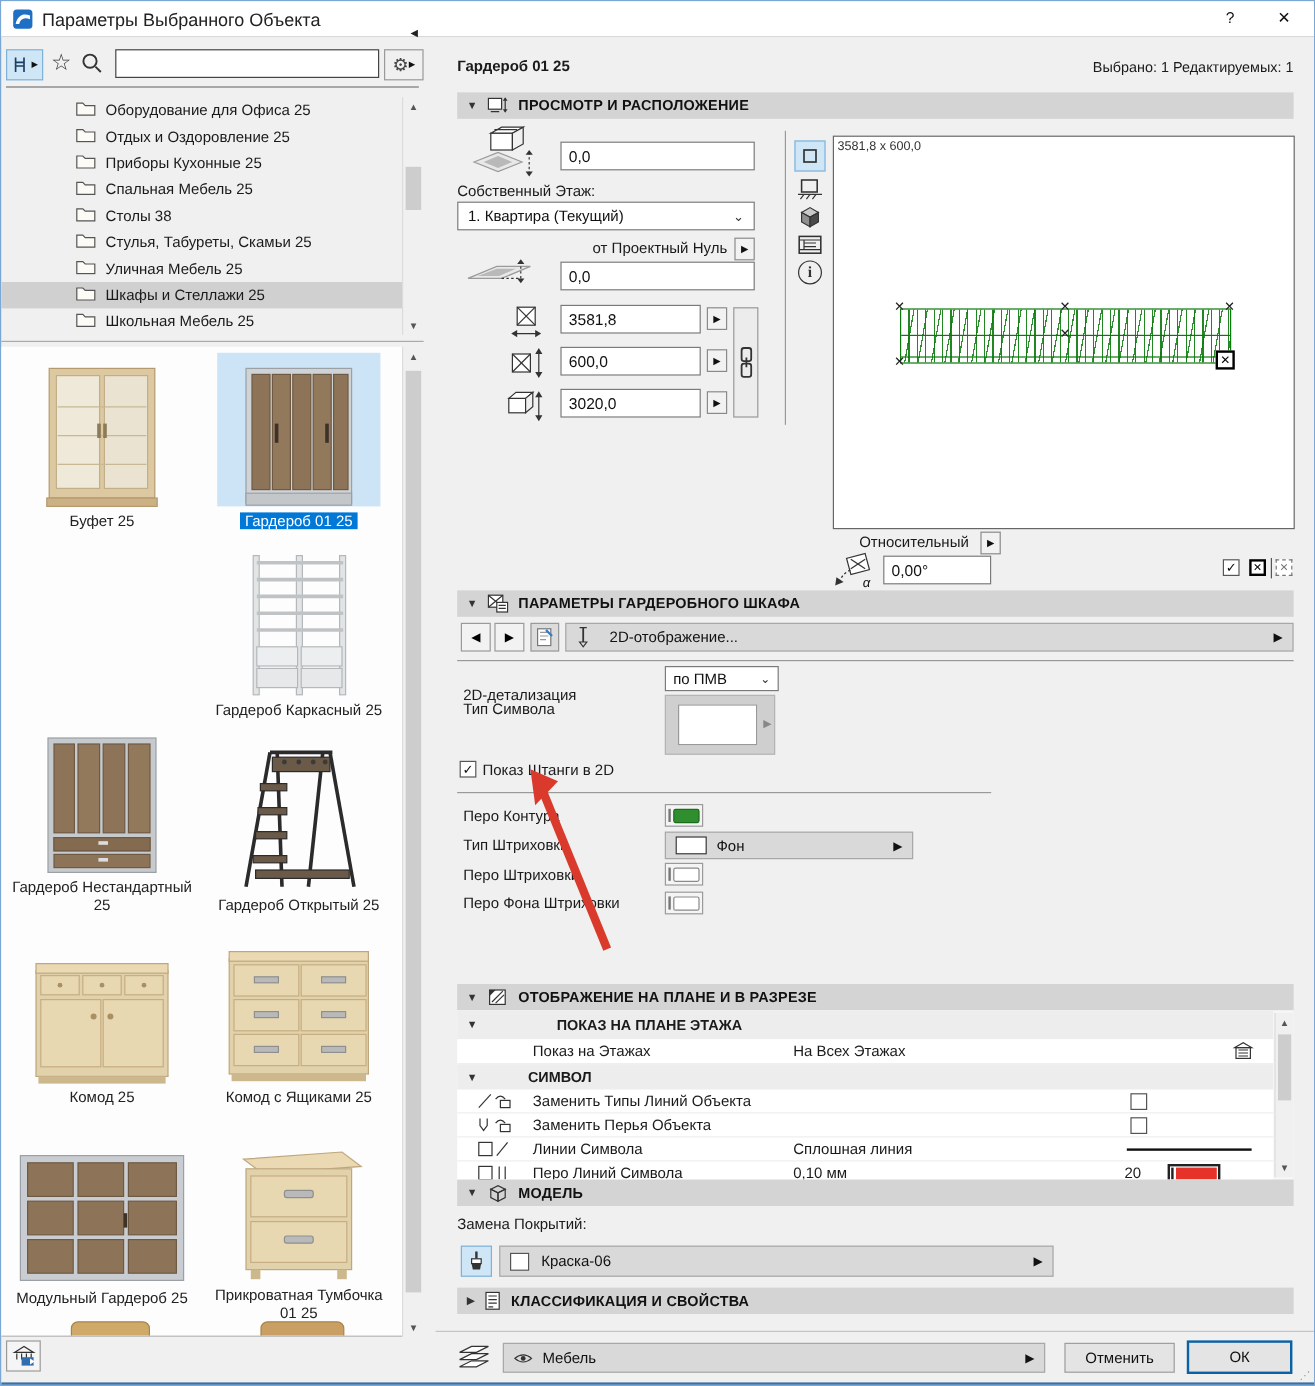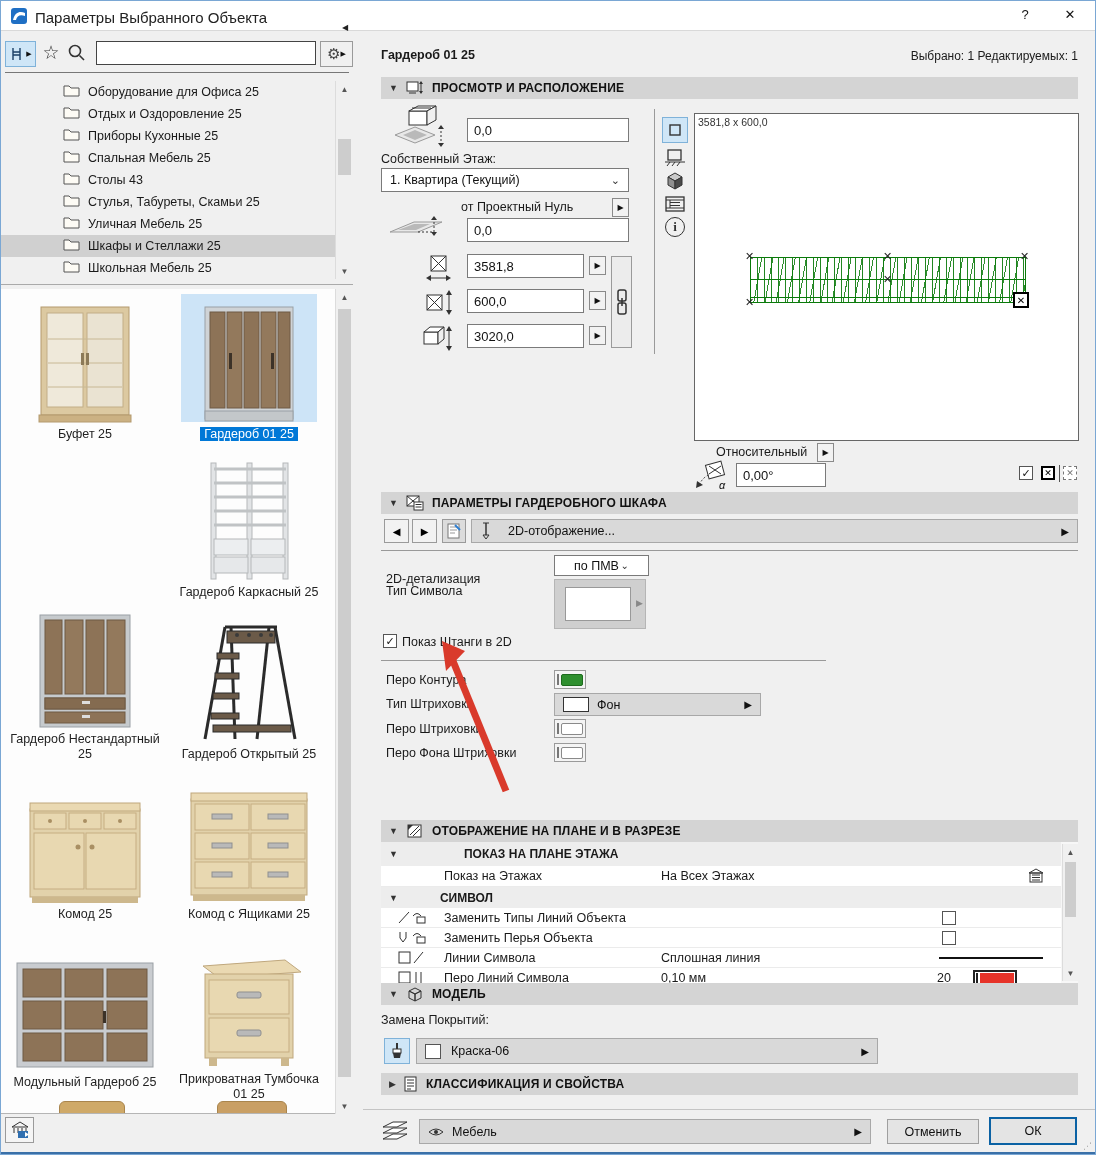--- a/index.html
+++ b/index.html
@@ -104,21 +104,21 @@
   <div class="abs treerow" style="top:146px;">
       <span class="icon"><svg width="17" height="14">
           <path d="M1 3 h5 l2 2 h8 v8 h-15 z" fill="#fdfbf5" stroke="#555"></path>
         </svg></span>
       <span class="txt">Спальная Мебель 25</span>
     </div>
   <div class="abs treerow" style="top:168px;">
       <span class="icon"><svg width="17" height="14">
           <path d="M1 3 h5 l2 2 h8 v8 h-15 z" fill="#fdfbf5" stroke="#555"></path>
         </svg></span>
-      <span class="txt">Столы 43</span>
+      <span class="txt">Столы 38</span>
     </div>
   <div class="abs treerow" style="top:190px;">
       <span class="icon"><svg width="17" height="14">
           <path d="M1 3 h5 l2 2 h8 v8 h-15 z" fill="#fdfbf5" stroke="#555"></path>
         </svg></span>
       <span class="txt">Стулья, Табуреты, Скамьи 25</span>
     </div>
   <div class="abs treerow" style="top:212px;">
       <span class="icon"><svg width="17" height="14">
           <path d="M1 3 h5 l2 2 h8 v8 h-15 z" fill="#fdfbf5" stroke="#555"></path>
@@ -364,21 +364,21 @@
       <polygon points="49,38 55,38 52,42" fill="#333"></polygon>
   </svg>
   <input class="abs field" style="left: 466px; top: 117px; width: 162px; height: 24px;" value="0,0">
 
   <div class="abs txt" style="left:380px;top:151px;">Собственный Этаж:</div>
   <div class="abs dropdown" style="left:380px;top:167px;width:248px;height:24px;padding:0 8px;">
     <span>1. Квартира (Текущий)</span>
     <span style="margin-left:auto;font-size:11px;color:#333;">⌄</span>
   </div>
 
-  <div class="abs txt" style="left:460px;top:199px;width:145px;">от Проектный Нуль</div>
+  <div class="abs txt" style="left:460px;top:199px;width:145px;text-align:right;">от Проектный Нуль</div>
   <div class="abs arrowbtn" style="left:611px;top:197px;">▶</div>
 
   <svg class="abs" style="left:385px;top:213px;" width="70" height="34">
     <polygon points="4,18 28,8 56,8 32,18" fill="#e8e8e8" stroke="#9a9a9a"></polygon>
     <polygon points="12,16 28,10 44,10 30,16" fill="#b9b9b9"></polygon>
     <path d="M32 18 L48 18" stroke="#333" stroke-dasharray="2,2" fill="none"></path>
     <line x1="48" y1="4" x2="48" y2="20" stroke="#333" stroke-dasharray="2,2"></line>
     <polygon points="45,6 51,6 48,2" fill="#333"></polygon>
       <polygon points="45,18 51,18 48,22" fill="#333"></polygon>
   </svg>
@@ -521,21 +521,21 @@
     <svg width="12" height="20">
         <line x1="6" y1="2" x2="6" y2="14" stroke="#333" stroke-width="1.5"></line>
         <path d="M3 2 h6 M3 14 h6 L6 18 Z" stroke="#333" fill="none"></path>
       </svg>
     <span style="margin-left:16px;">2D-отображение...</span>
     <span style="margin-left:auto;font-size:10px;">▶</span>
   </div>
   <div class="hline" style="left:380px;top:549px;width:697px;background:#999;"></div>
 
   <div class="abs txt" style="left:385px;top:558px;margin-top:13px;">2D-детализация</div>
-  <div class="abs dropdown" style="left:553px;top:554px;width:95px;height:21px;padding:0 19px;">
+  <div class="abs dropdown" style="left:553px;top:554px;width:95px;height:21px;padding:0 6px;">
     <span>по ПМВ</span>
     <span style="margin-left:auto;font-size:10px;color:#333;">⌄</span>
   </div>
 
   <div class="abs txt" style="left:385px;top:583px;">Тип Символа</div>
   <div class="abs" style="left:553px;top:578px;width:92px;height:50px;background:#cfcfcf;border:1px solid #b5b5b5;">
     <div class="abs" style="left:10px;top:7px;width:66px;height:34px;background:#fff;border:1px solid #999;"></div>
     <span style="position:absolute;right:2px;top:18px;font-size:9px;color:#888;">▶</span>
   </div>
 

